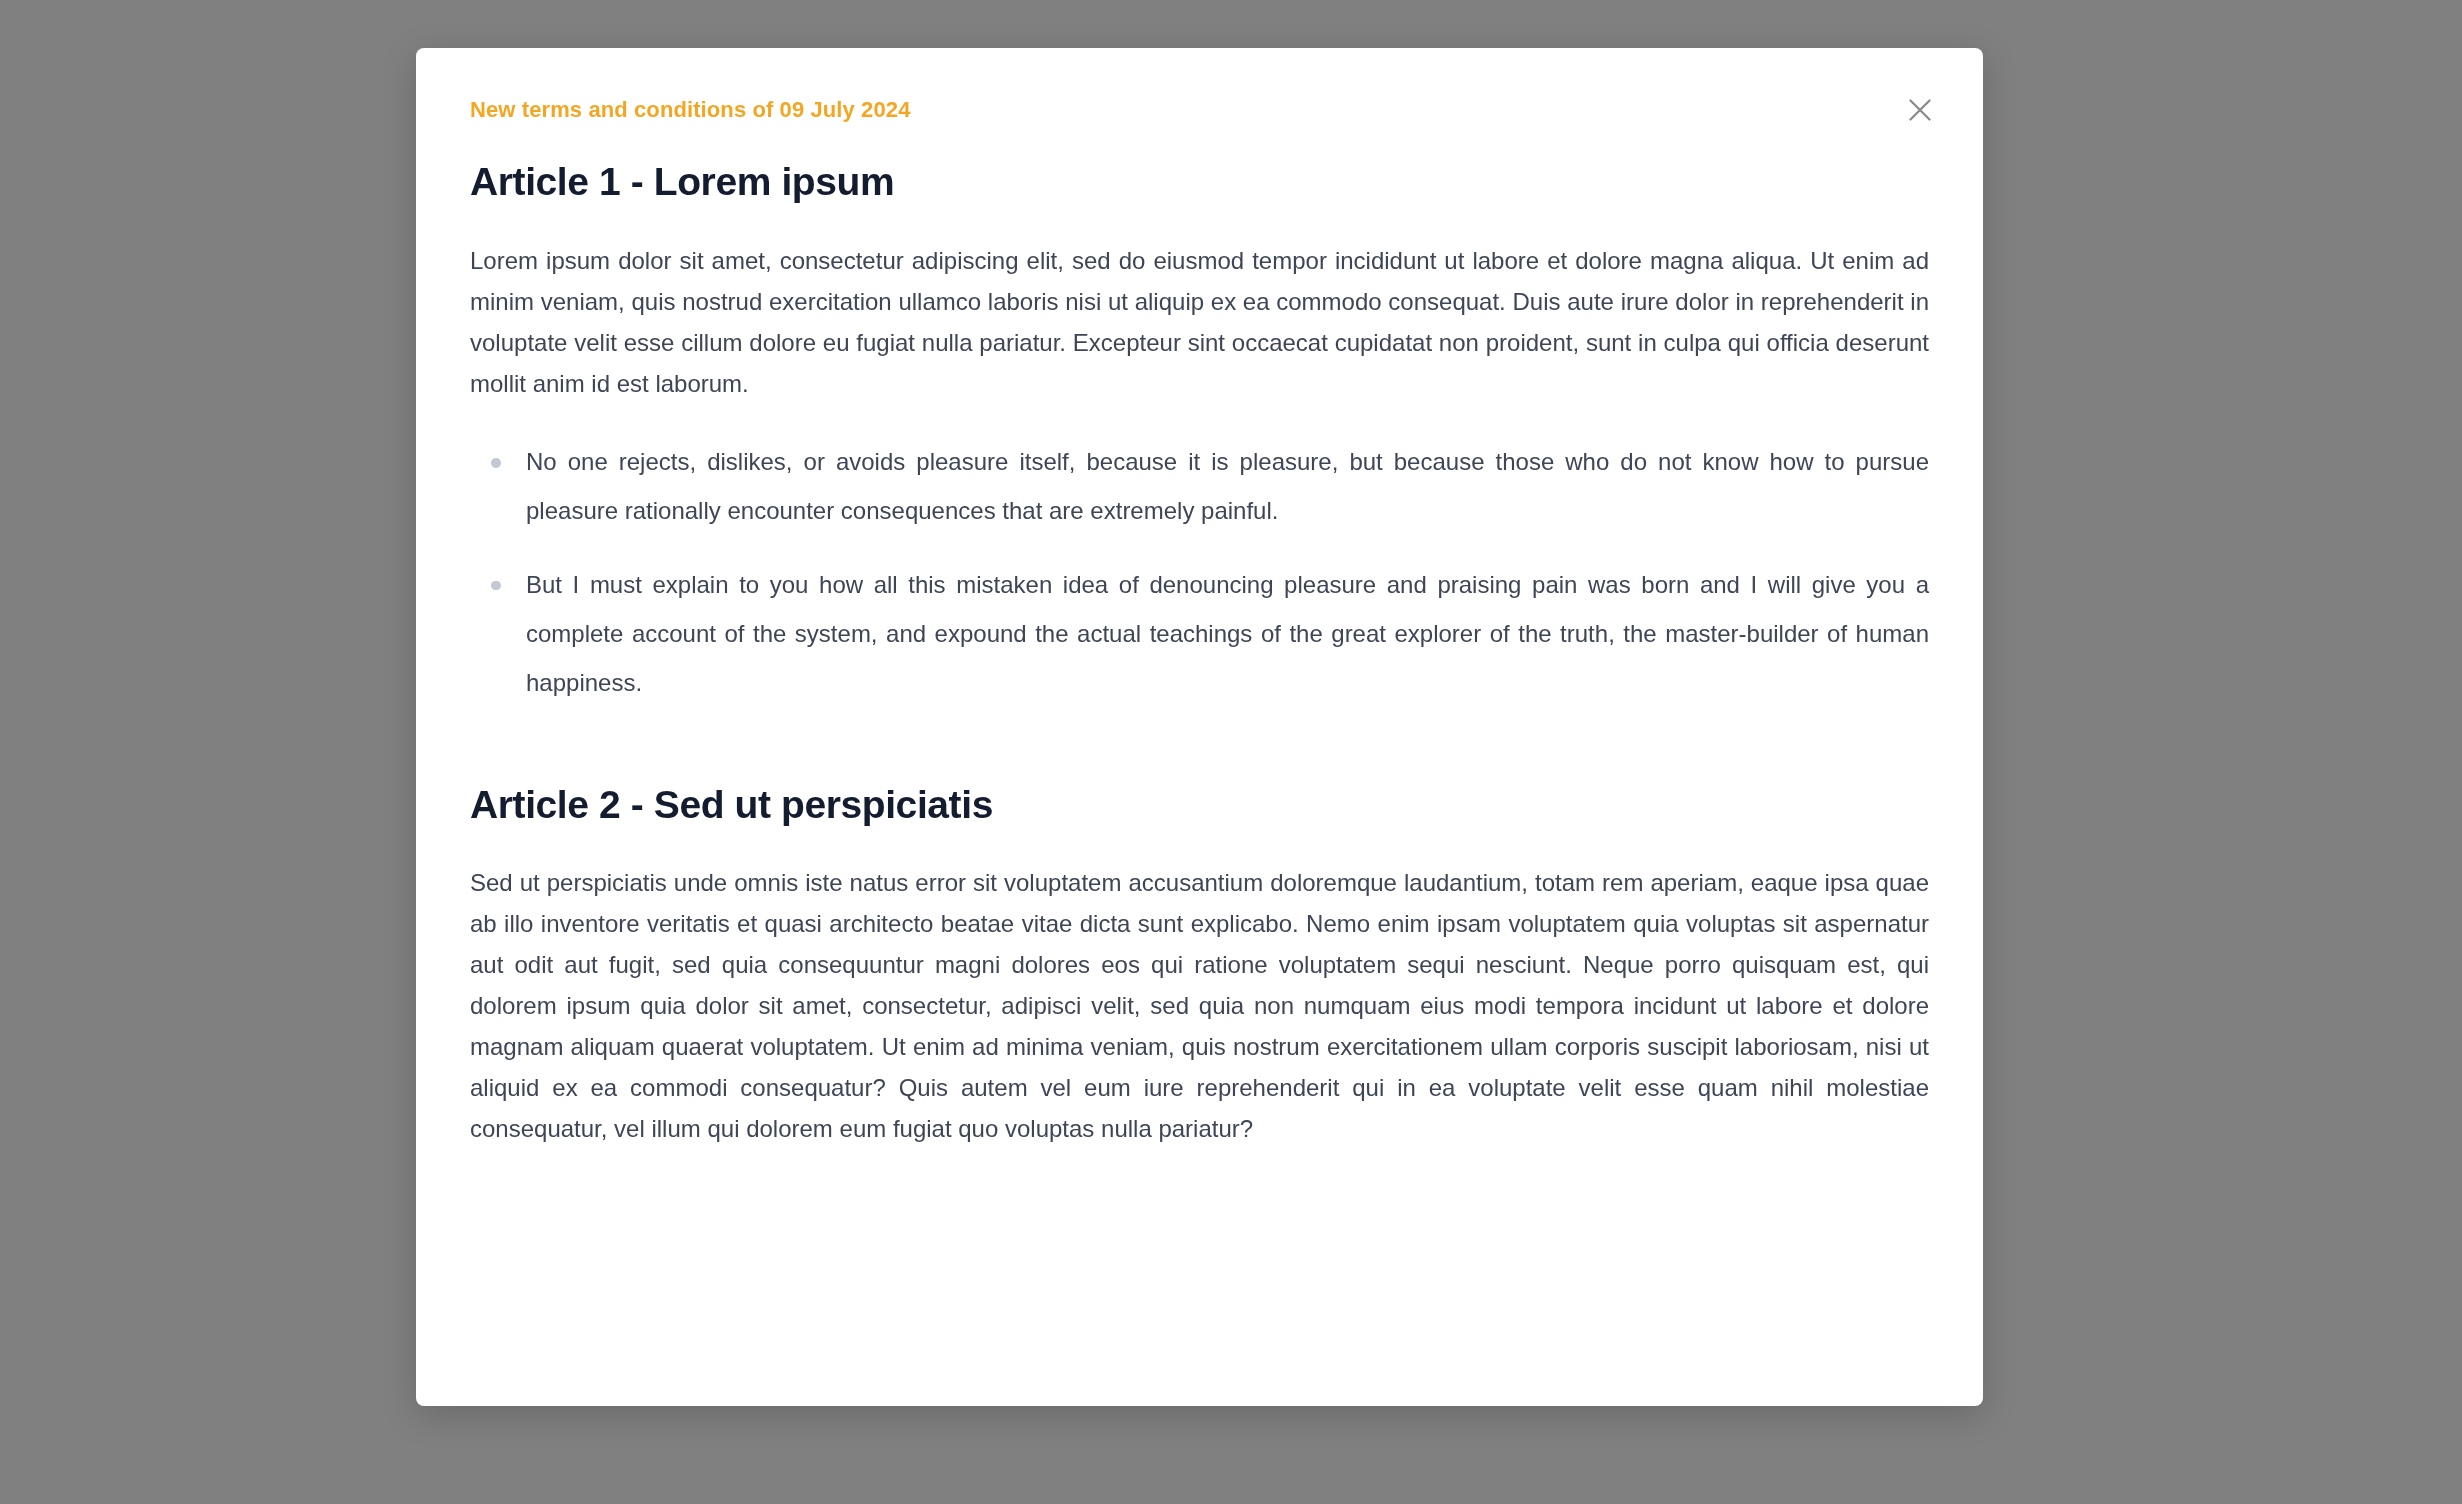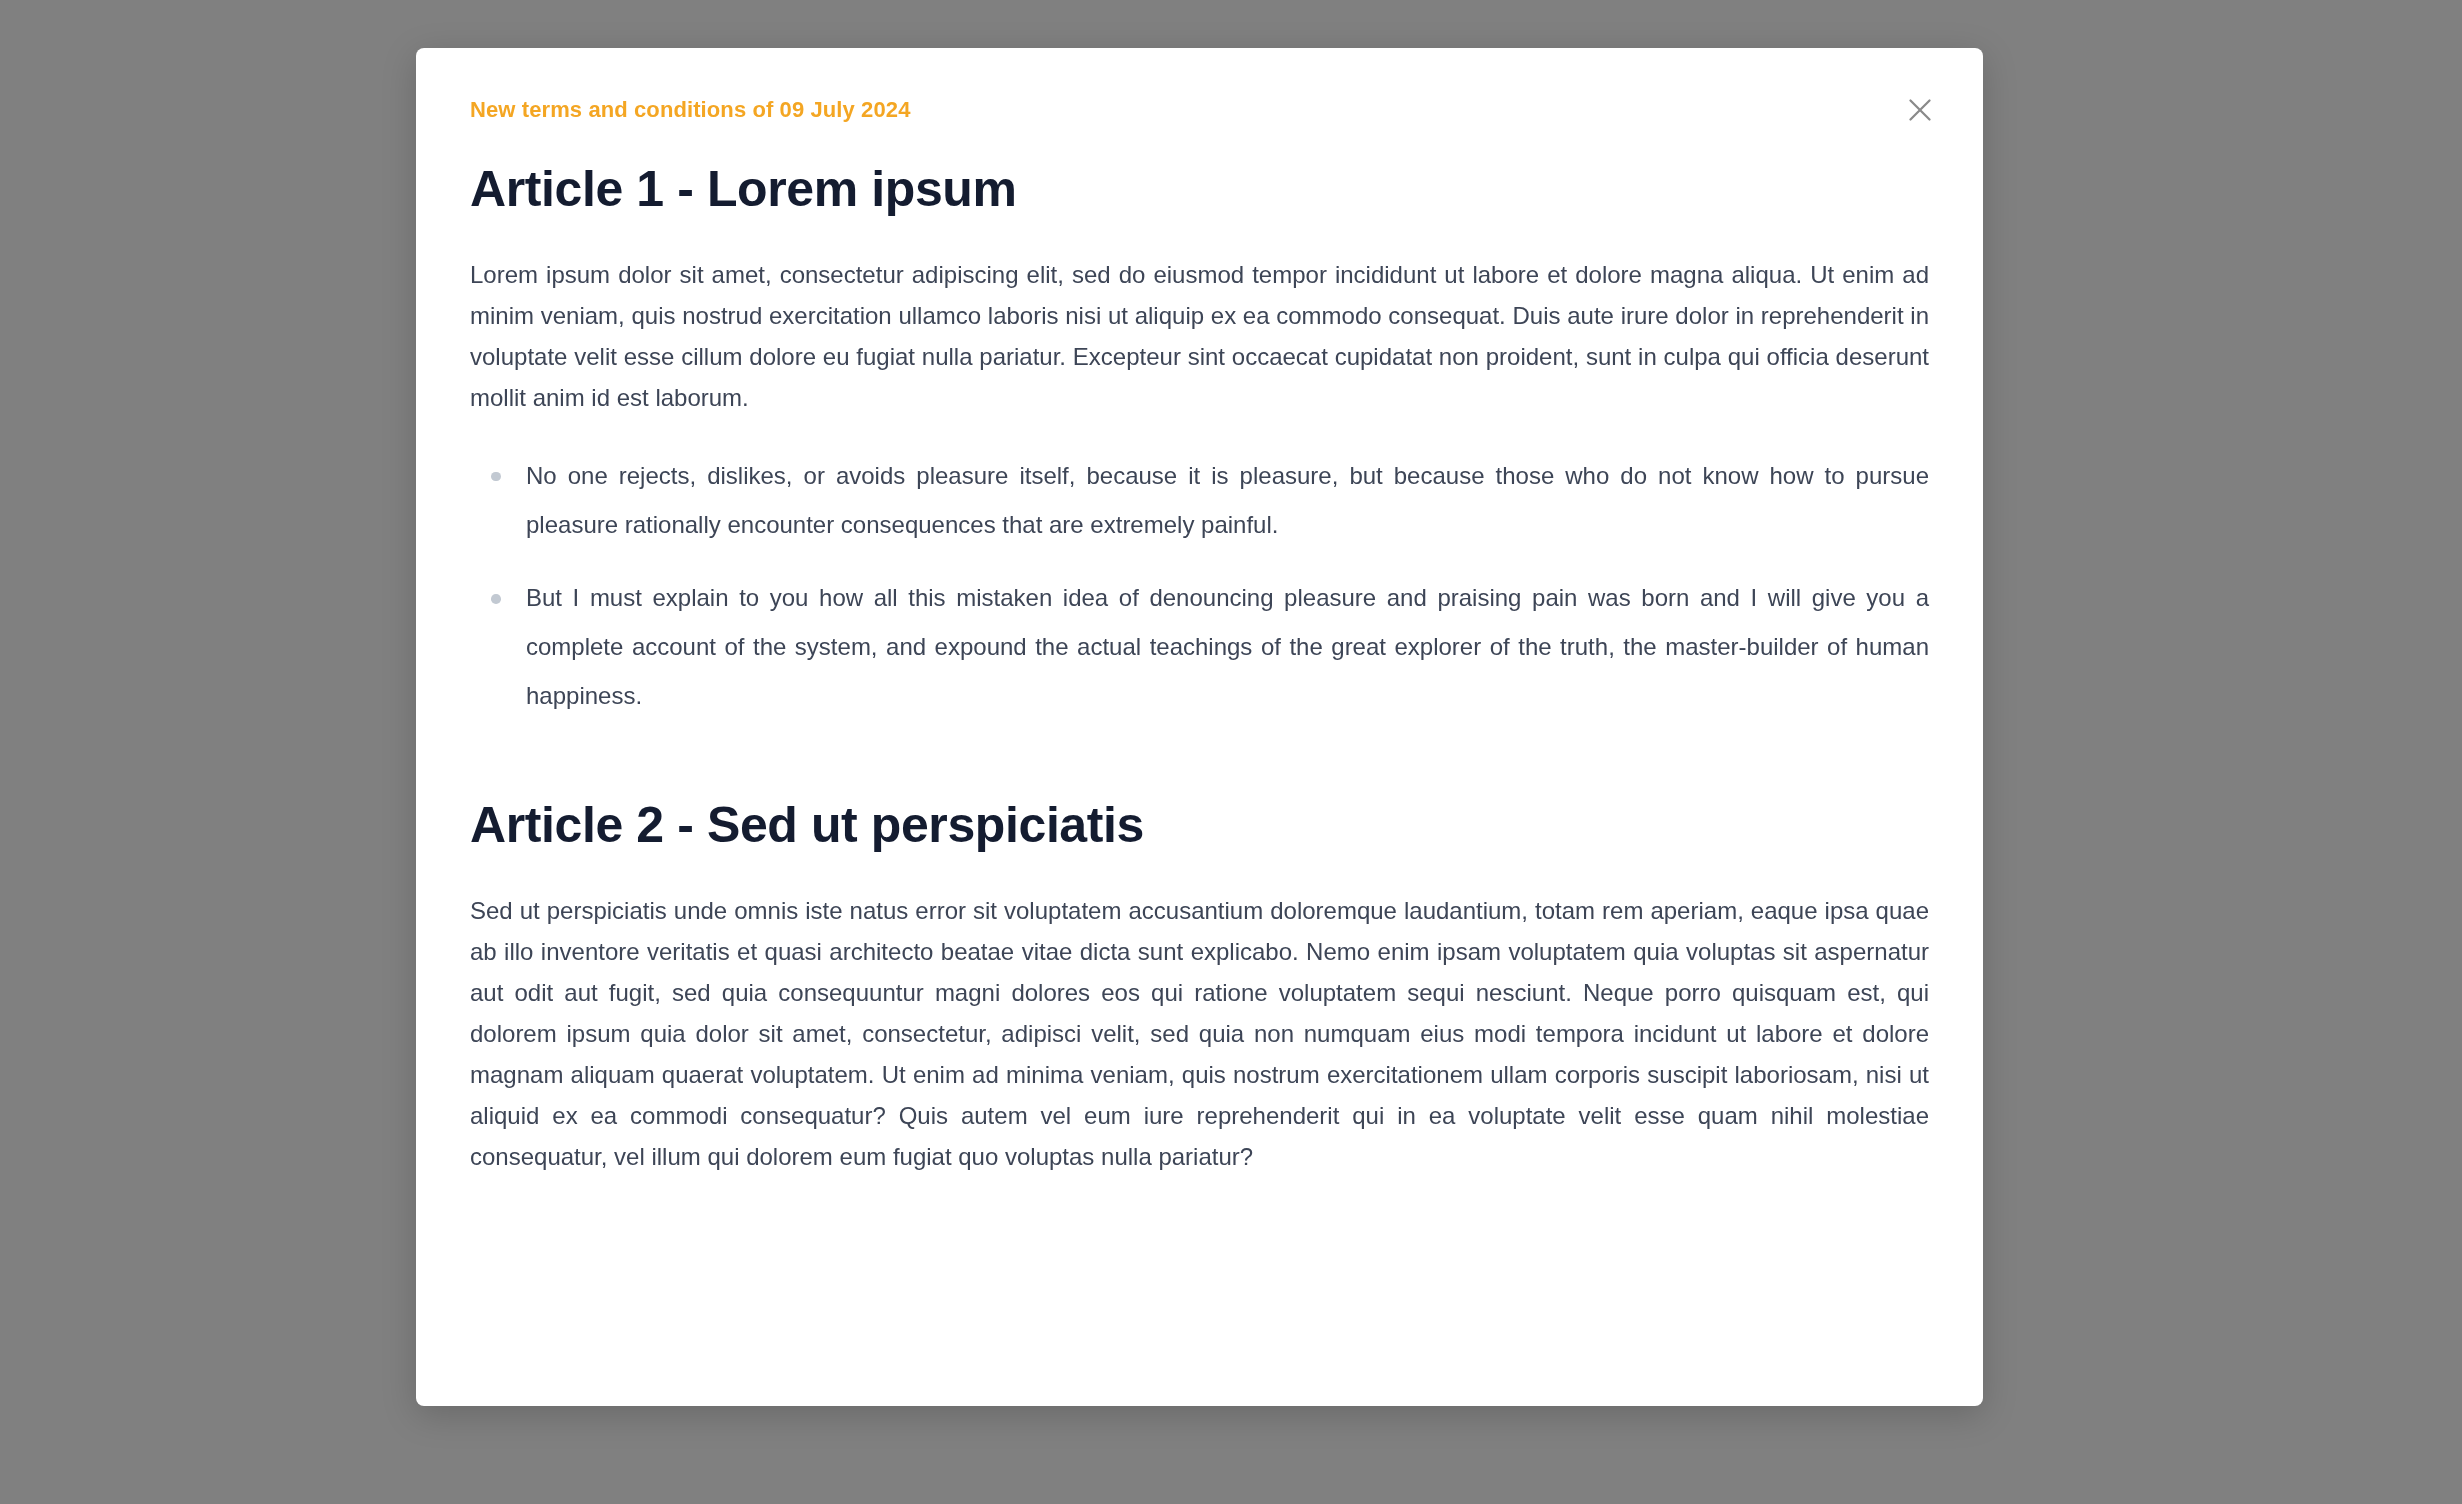--- a/index.html
+++ b/index.html
@@ -71,21 +71,21 @@
     font-size: 22px;
     font-weight: 700;
     letter-spacing: 0.1px;
     line-height: 1.2;
     margin-bottom: 35px;
   }
 
   
   .article-heading {
     color: #141c30;
-    font-size: 50px;
+    font-size: 39px;
     font-weight: 700;
     letter-spacing: -0.4px;
     line-height: 1.25;
   }
 
   .article-block + .article-block {
     margin-top: 74px;
   }
 
   

